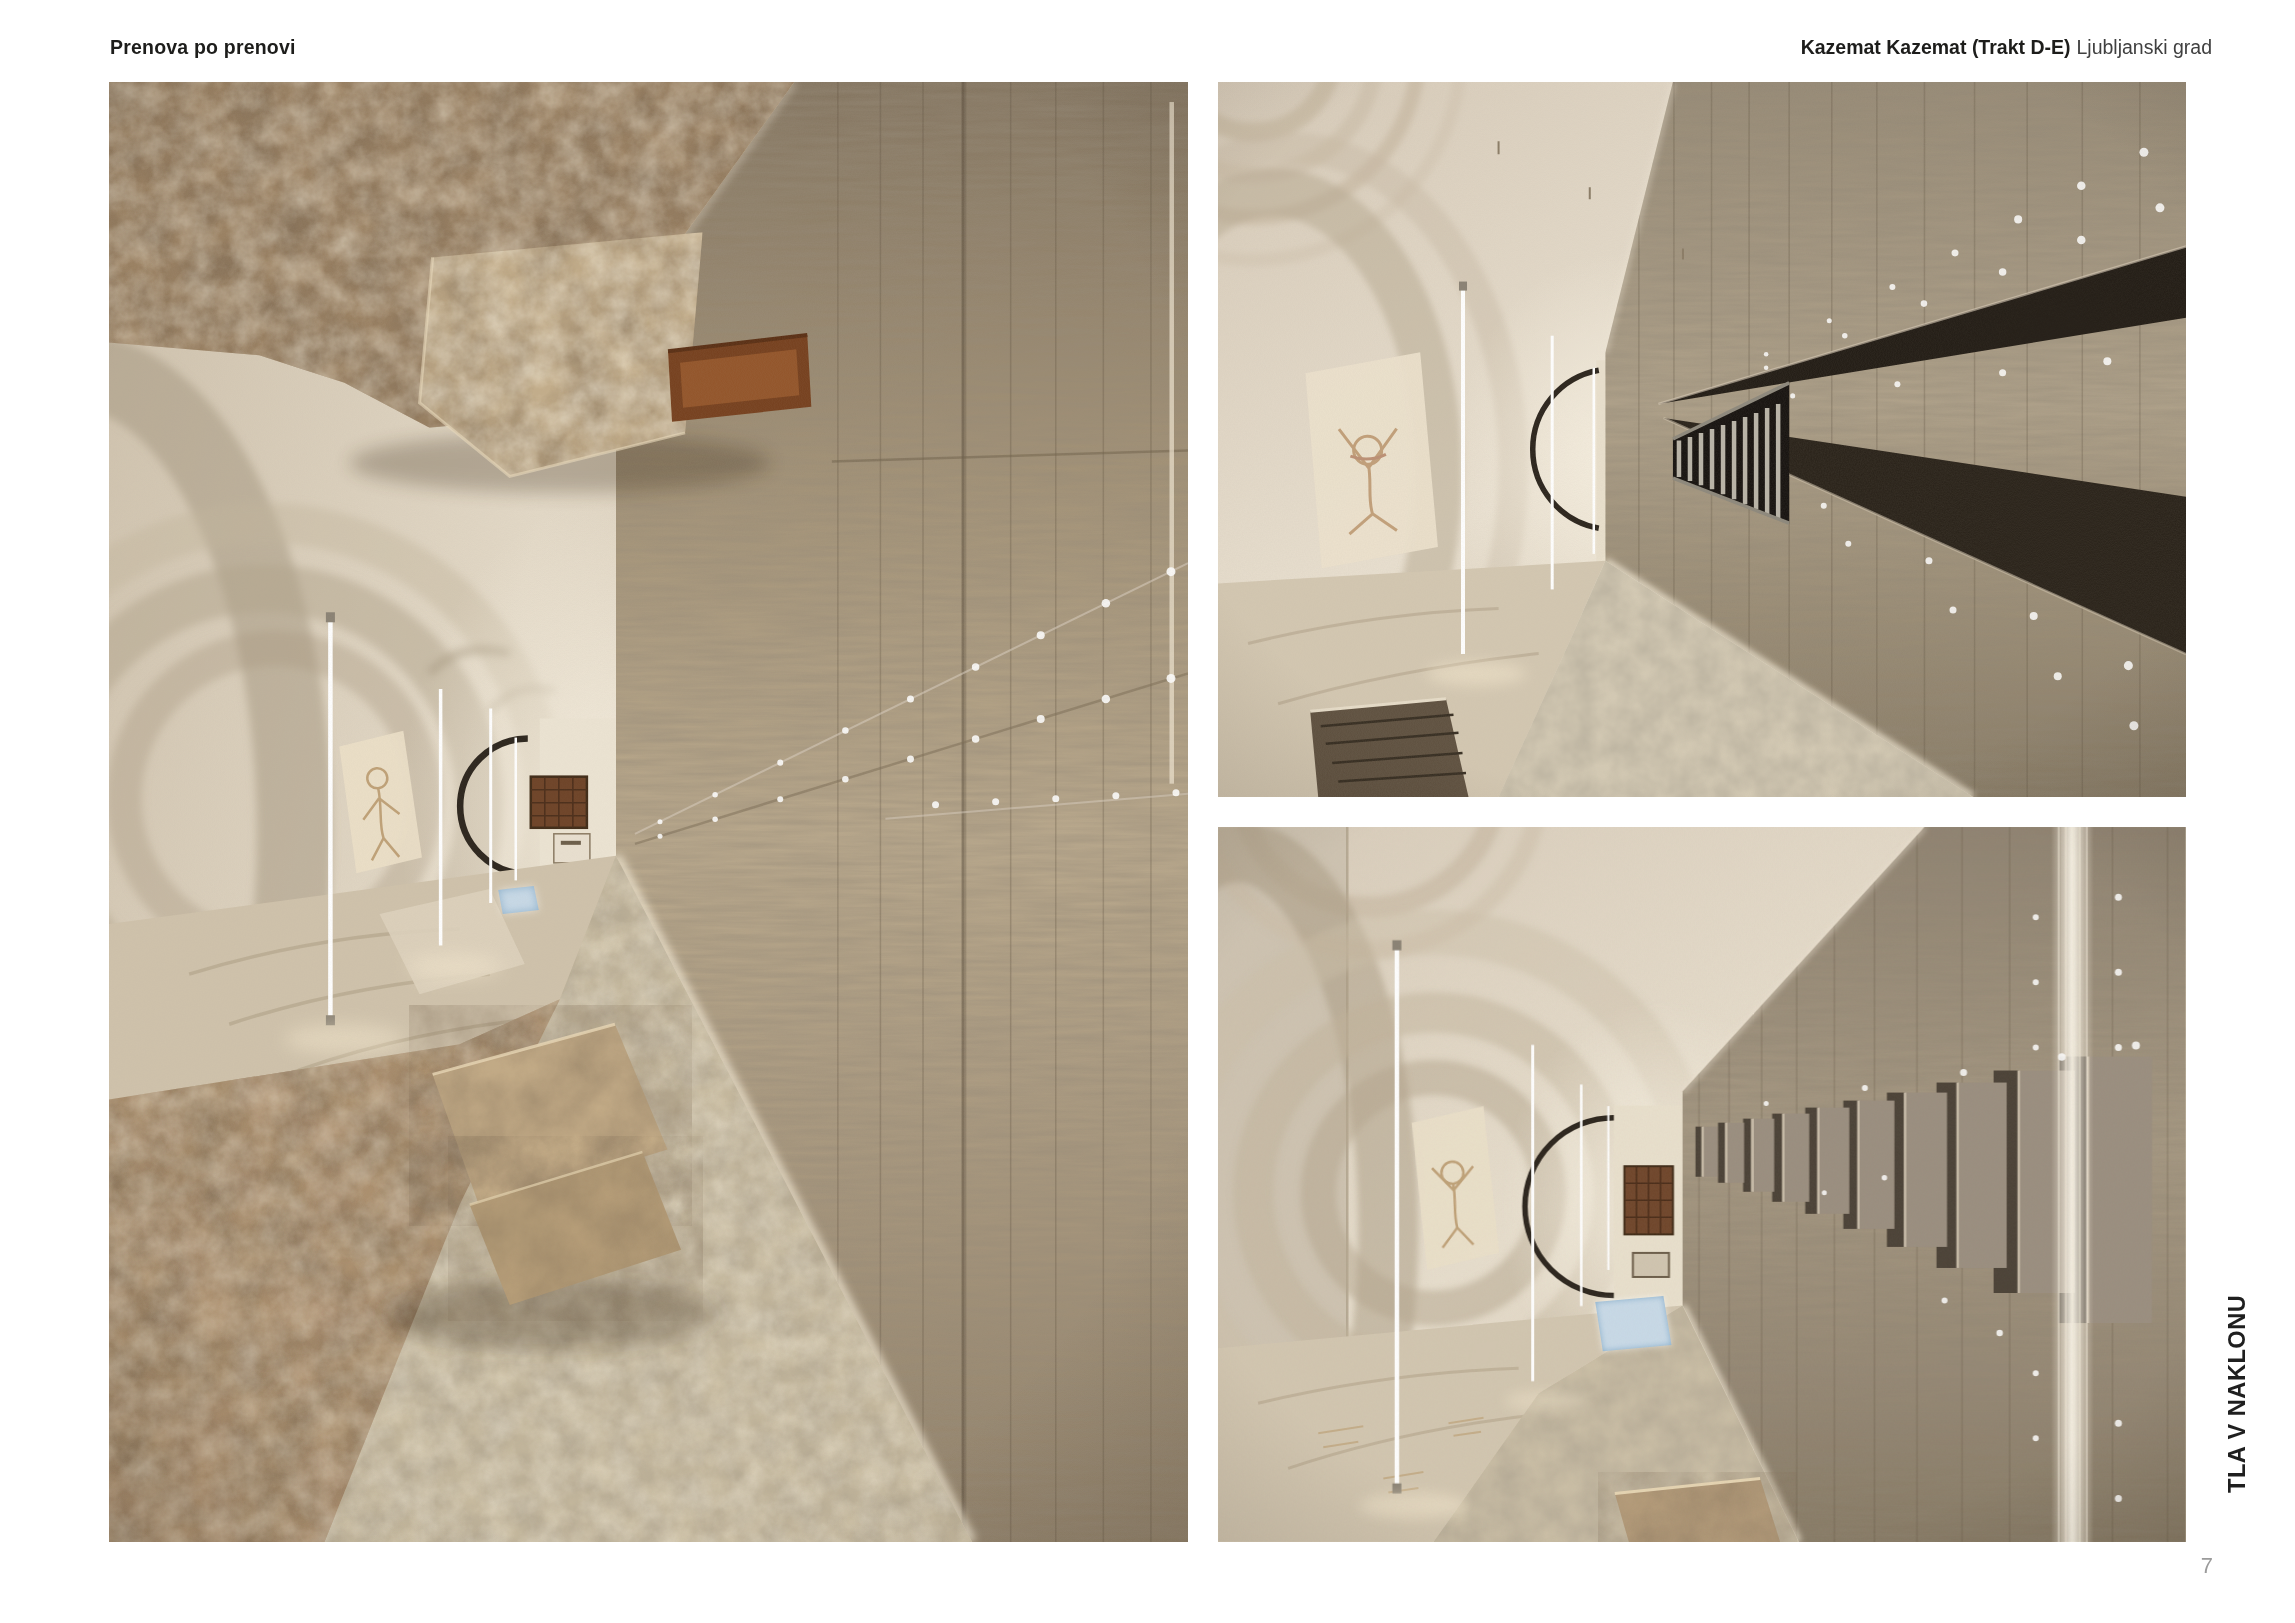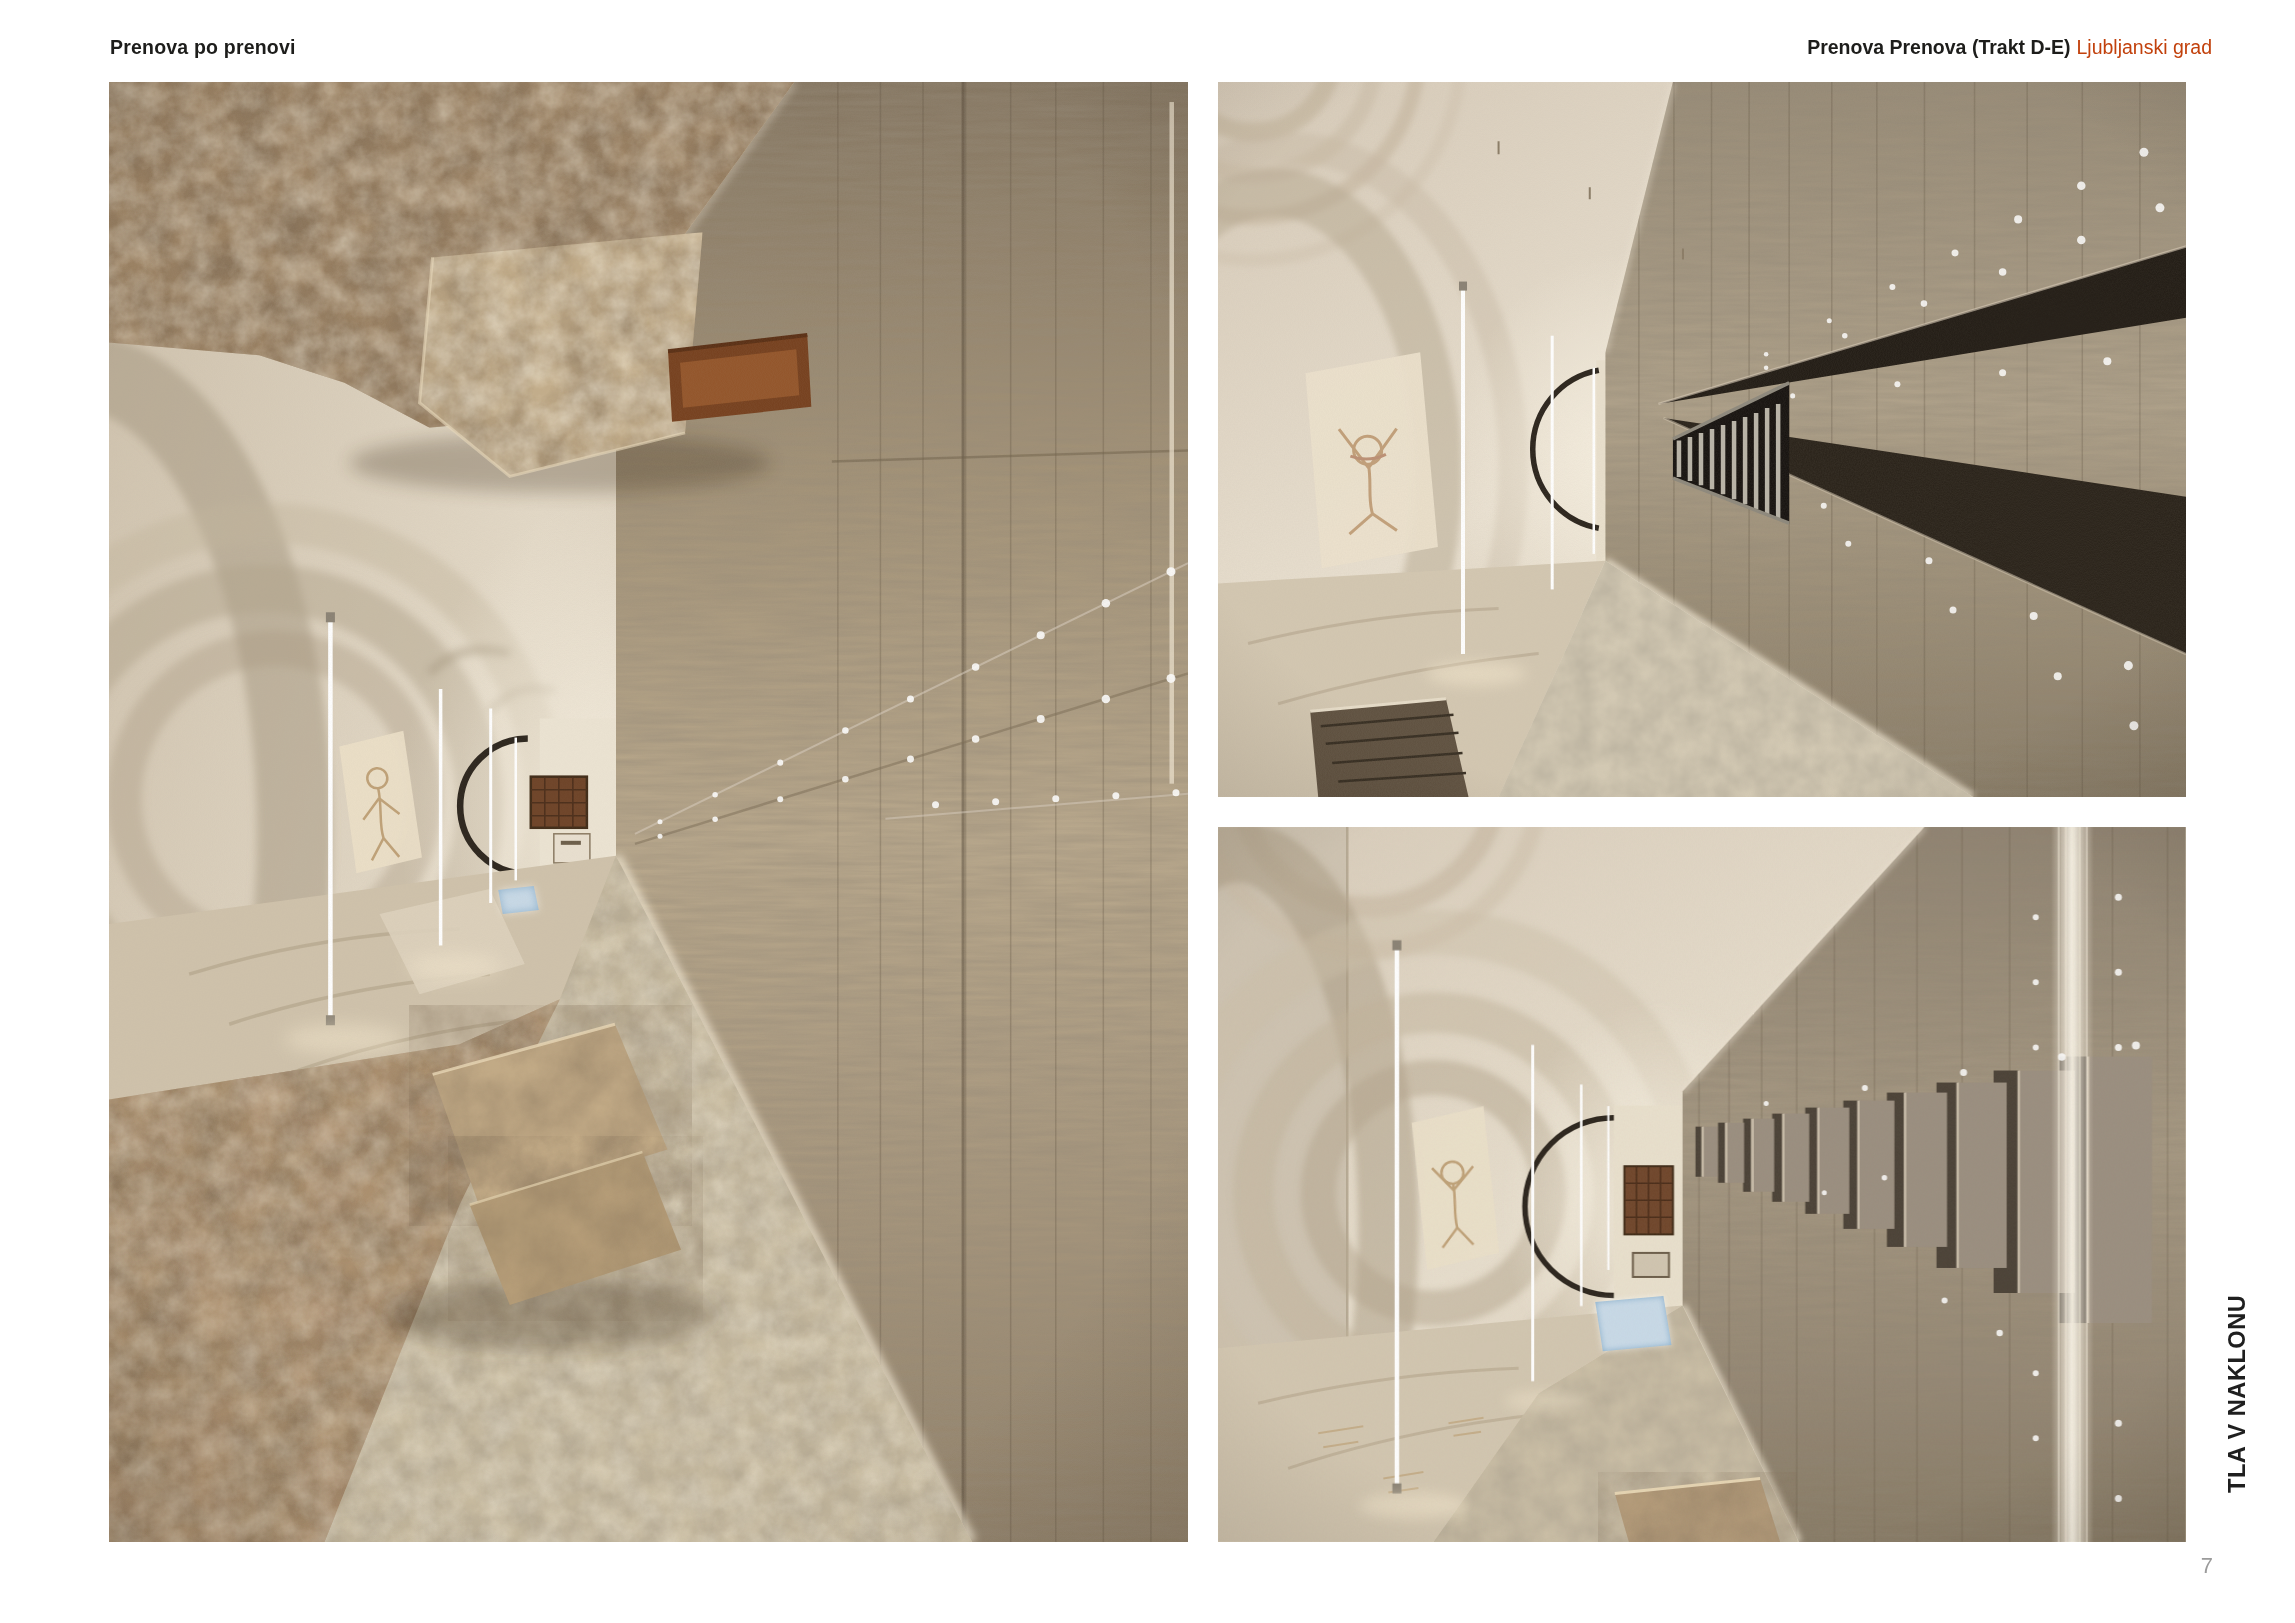--- a/index.html
+++ b/index.html
@@ -1,37 +1,37 @@
 <!DOCTYPE html>
 <html style="font-size:8px"><head>
 <meta charset="utf-8">
 <style>
   html,body{margin:0;padding:0;background:#ffffff;}
   #page{position:relative;width:2295px;height:1623px;background:#ffffff;overflow:hidden;
         font-family:"Liberation Sans",sans-serif;color:#1d1d1b;}
   .header-left{position:absolute;left:110px;top:36px;font-size:19.5px;font-weight:700;letter-spacing:0.2px;white-space:nowrap;}
   .header-right{position:absolute;right:83px;top:36px;font-size:19.5px;font-weight:700;white-space:nowrap;text-align:right;}
-  .header-right .muted{font-weight:400;color:#c2410c;margin-left:6px;}
+  .header-right .muted{font-weight:400;color:#404040;margin-left:6px;}
   .photo{position:absolute;background:#d8ccba;}
   .photo svg{display:block;width:100%;height:100%;}
   .photo-left{left:109px;top:82px;width:1079px;height:1460px;}
   .photo-top-right{left:1218px;top:82px;width:968px;height:715px;}
   .photo-bottom-right{left:1218px;top:827px;width:968px;height:715px;}
   .side-label{position:absolute;left:2224px;top:1493px;transform:rotate(-90deg);transform-origin:0 0;
               font-size:23.6px;font-weight:700;letter-spacing:0.5px;white-space:nowrap;color:#1f1f1f;}
   .page-number{position:absolute;right:82px;top:1553px;font-size:22px;color:#9b9b9b;font-weight:400;}
 </style>
 </head>
 <body>
 
 <div id="page">
 
   <div class="header-left">Prenova po prenovi</div>
 
-  <div class="header-right"><span>Prenova Prenova (Trakt D-E)</span><span class="muted">Ljubljanski grad</span></div>
+  <div class="header-right"><span>Kazemat Kazemat (Trakt D-E)</span><span class="muted">Ljubljanski grad</span></div>
 
   <figure class="photo photo-left" style="margin:0" aria-label="Renovated casemate corridor (rotated view): rubble stone vault, oak plank wall with rows of light reflections, cream plaster arches with vertical LED strips, lattice window at corridor end, cobblestone floor and large tufa stone blocks">
     <svg viewBox="0 0 2154 2913" preserveAspectRatio="none">
       <defs>
         <linearGradient id="plasterL" x1="0" y1="0" x2="1" y2="0.35">
           <stop offset="0" stop-color="#cdc0ab"></stop>
             <stop offset="0.45" stop-color="#e3d9c7"></stop>
           <stop offset="0.7" stop-color="#dacebb"></stop>
             <stop offset="1" stop-color="#c8b9a2"></stop>
         </linearGradient>

